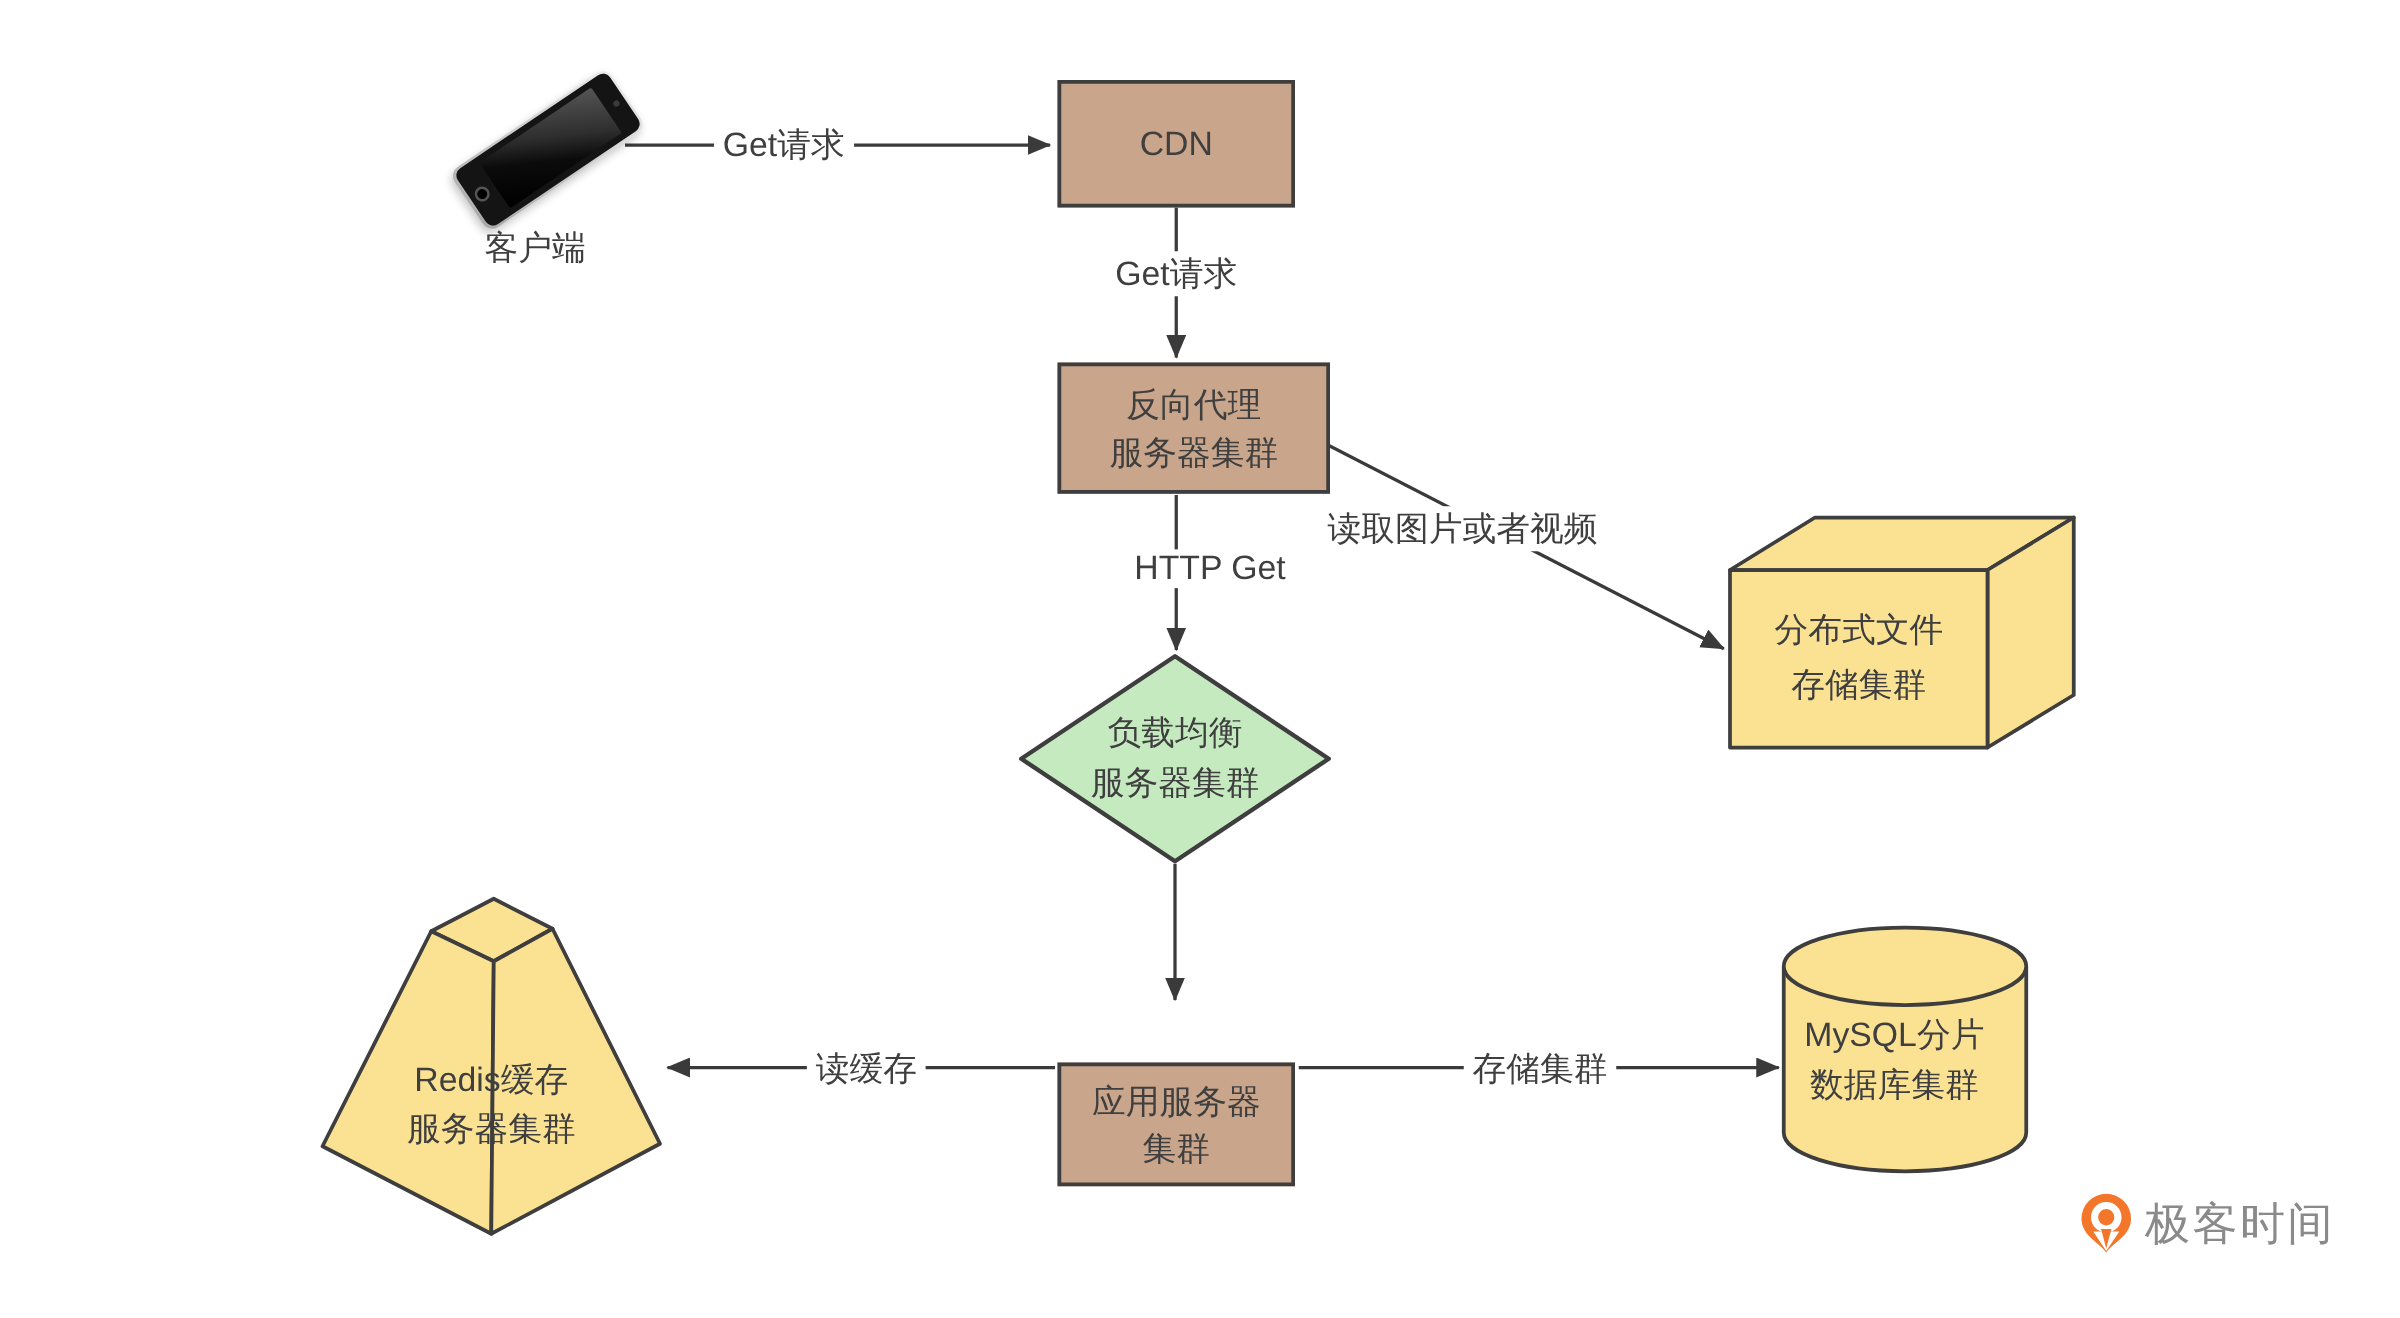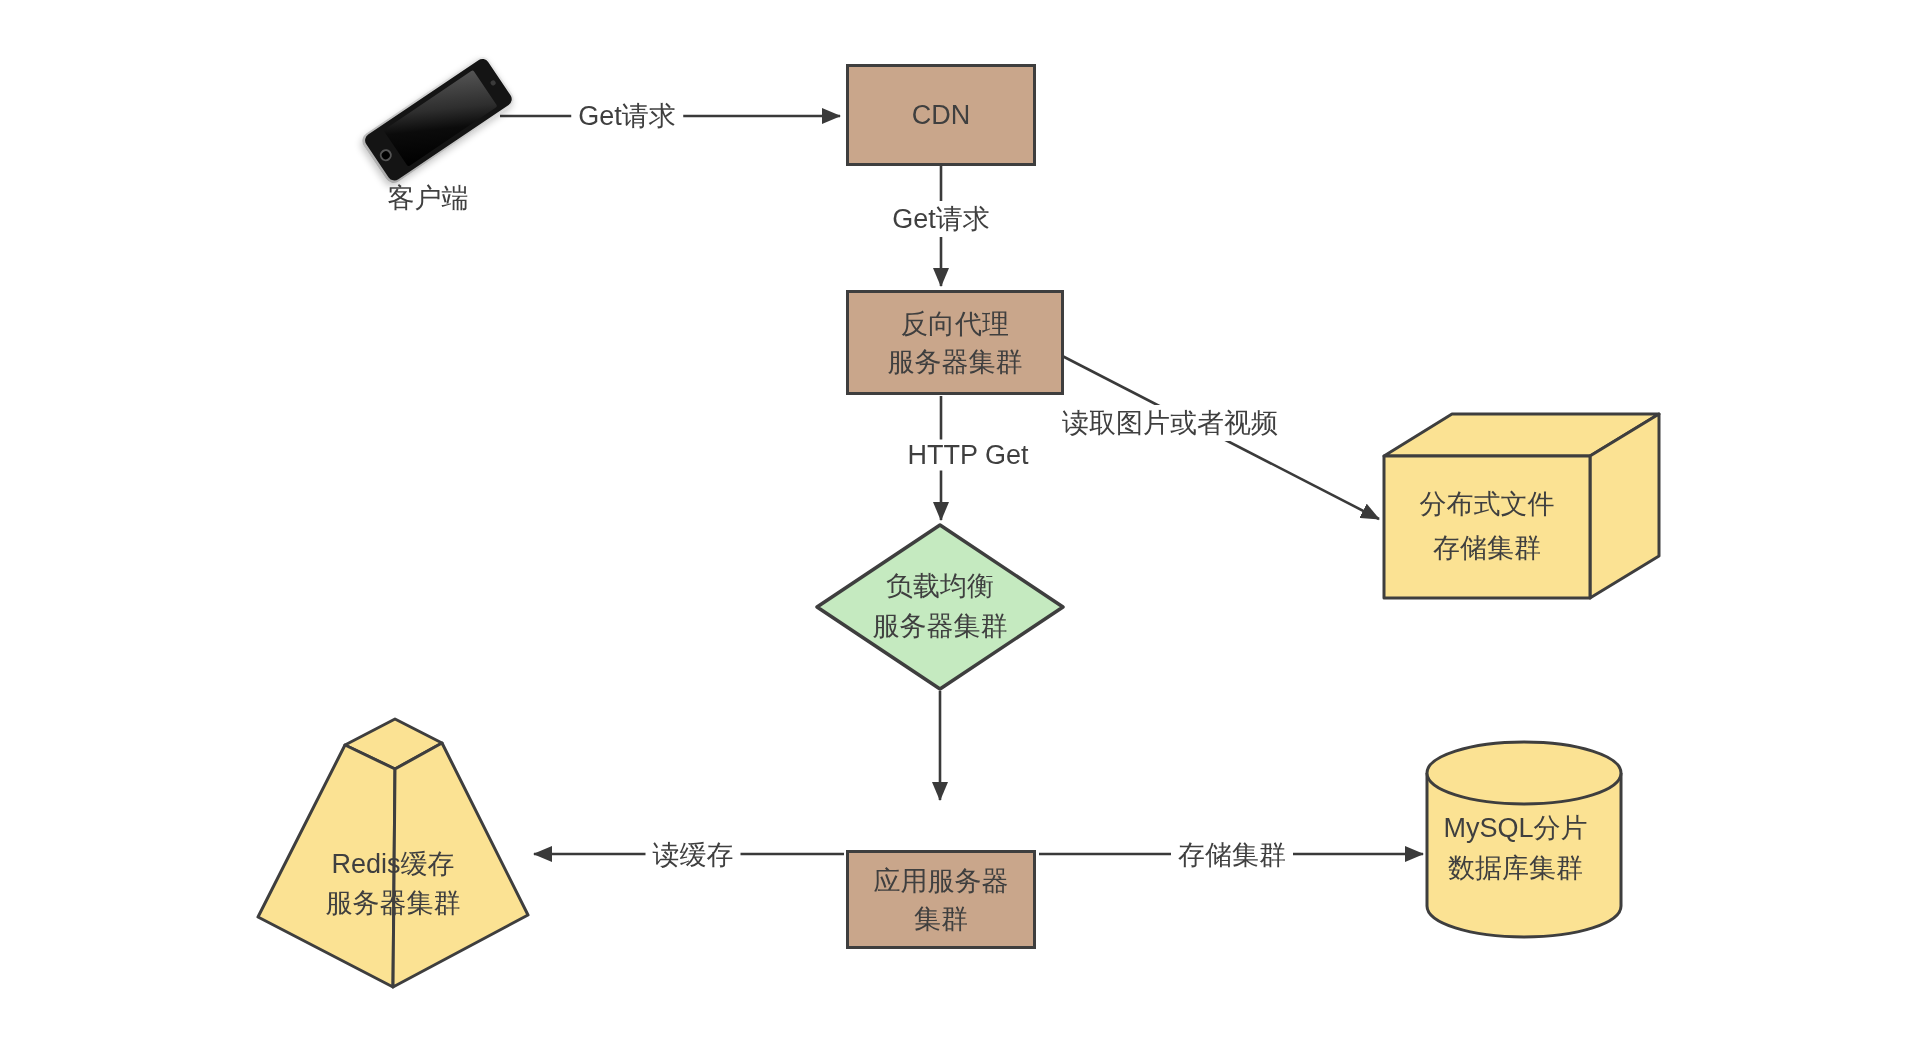--- a/index.html
+++ b/index.html
@@ -131,14 +131,23 @@
     <span>数据库集群</span>
   </div>
 
   <div class="edge-label" style="left:627px;top:116px;">Get请求</div>
   <div class="edge-label" style="left:941px;top:219px;">Get请求</div>
   <div class="edge-label" style="left:936px;top:455px;margin-left:32px;">HTTP Get</div>
   <div class="edge-label" style="left:1170px;top:423px;">读取图片或者视频</div>
   <div class="edge-label" style="left:693px;top:855px;">读缓存</div>
   <div class="edge-label" style="left:1232px;top:855px;">存储集群</div>
 
+  <div class="logo">
+    <svg width="46" height="50" viewBox="0 0 42 48">
+      <path d="M21,46 C15,38 2,33 2,20 A19,19 0 1 1 40,20 C40,33 27,38 21,46 Z" style="fill:var(--logo-orange)"></path>
+      <circle cx="21" cy="19" r="9" style="fill:none;stroke:#ffffff;stroke-width:5.5"></circle>
+      <polygon points="11,30 31,30 21,45" style="fill:#ffffff"></polygon>
+      <polygon points="17,28 25,28 21,43" style="fill:var(--logo-orange)"></polygon>
+    </svg>
+    <span class="logo-text">极客时间</span>
+  </div>
 
 </div>
 
 </body></html>

